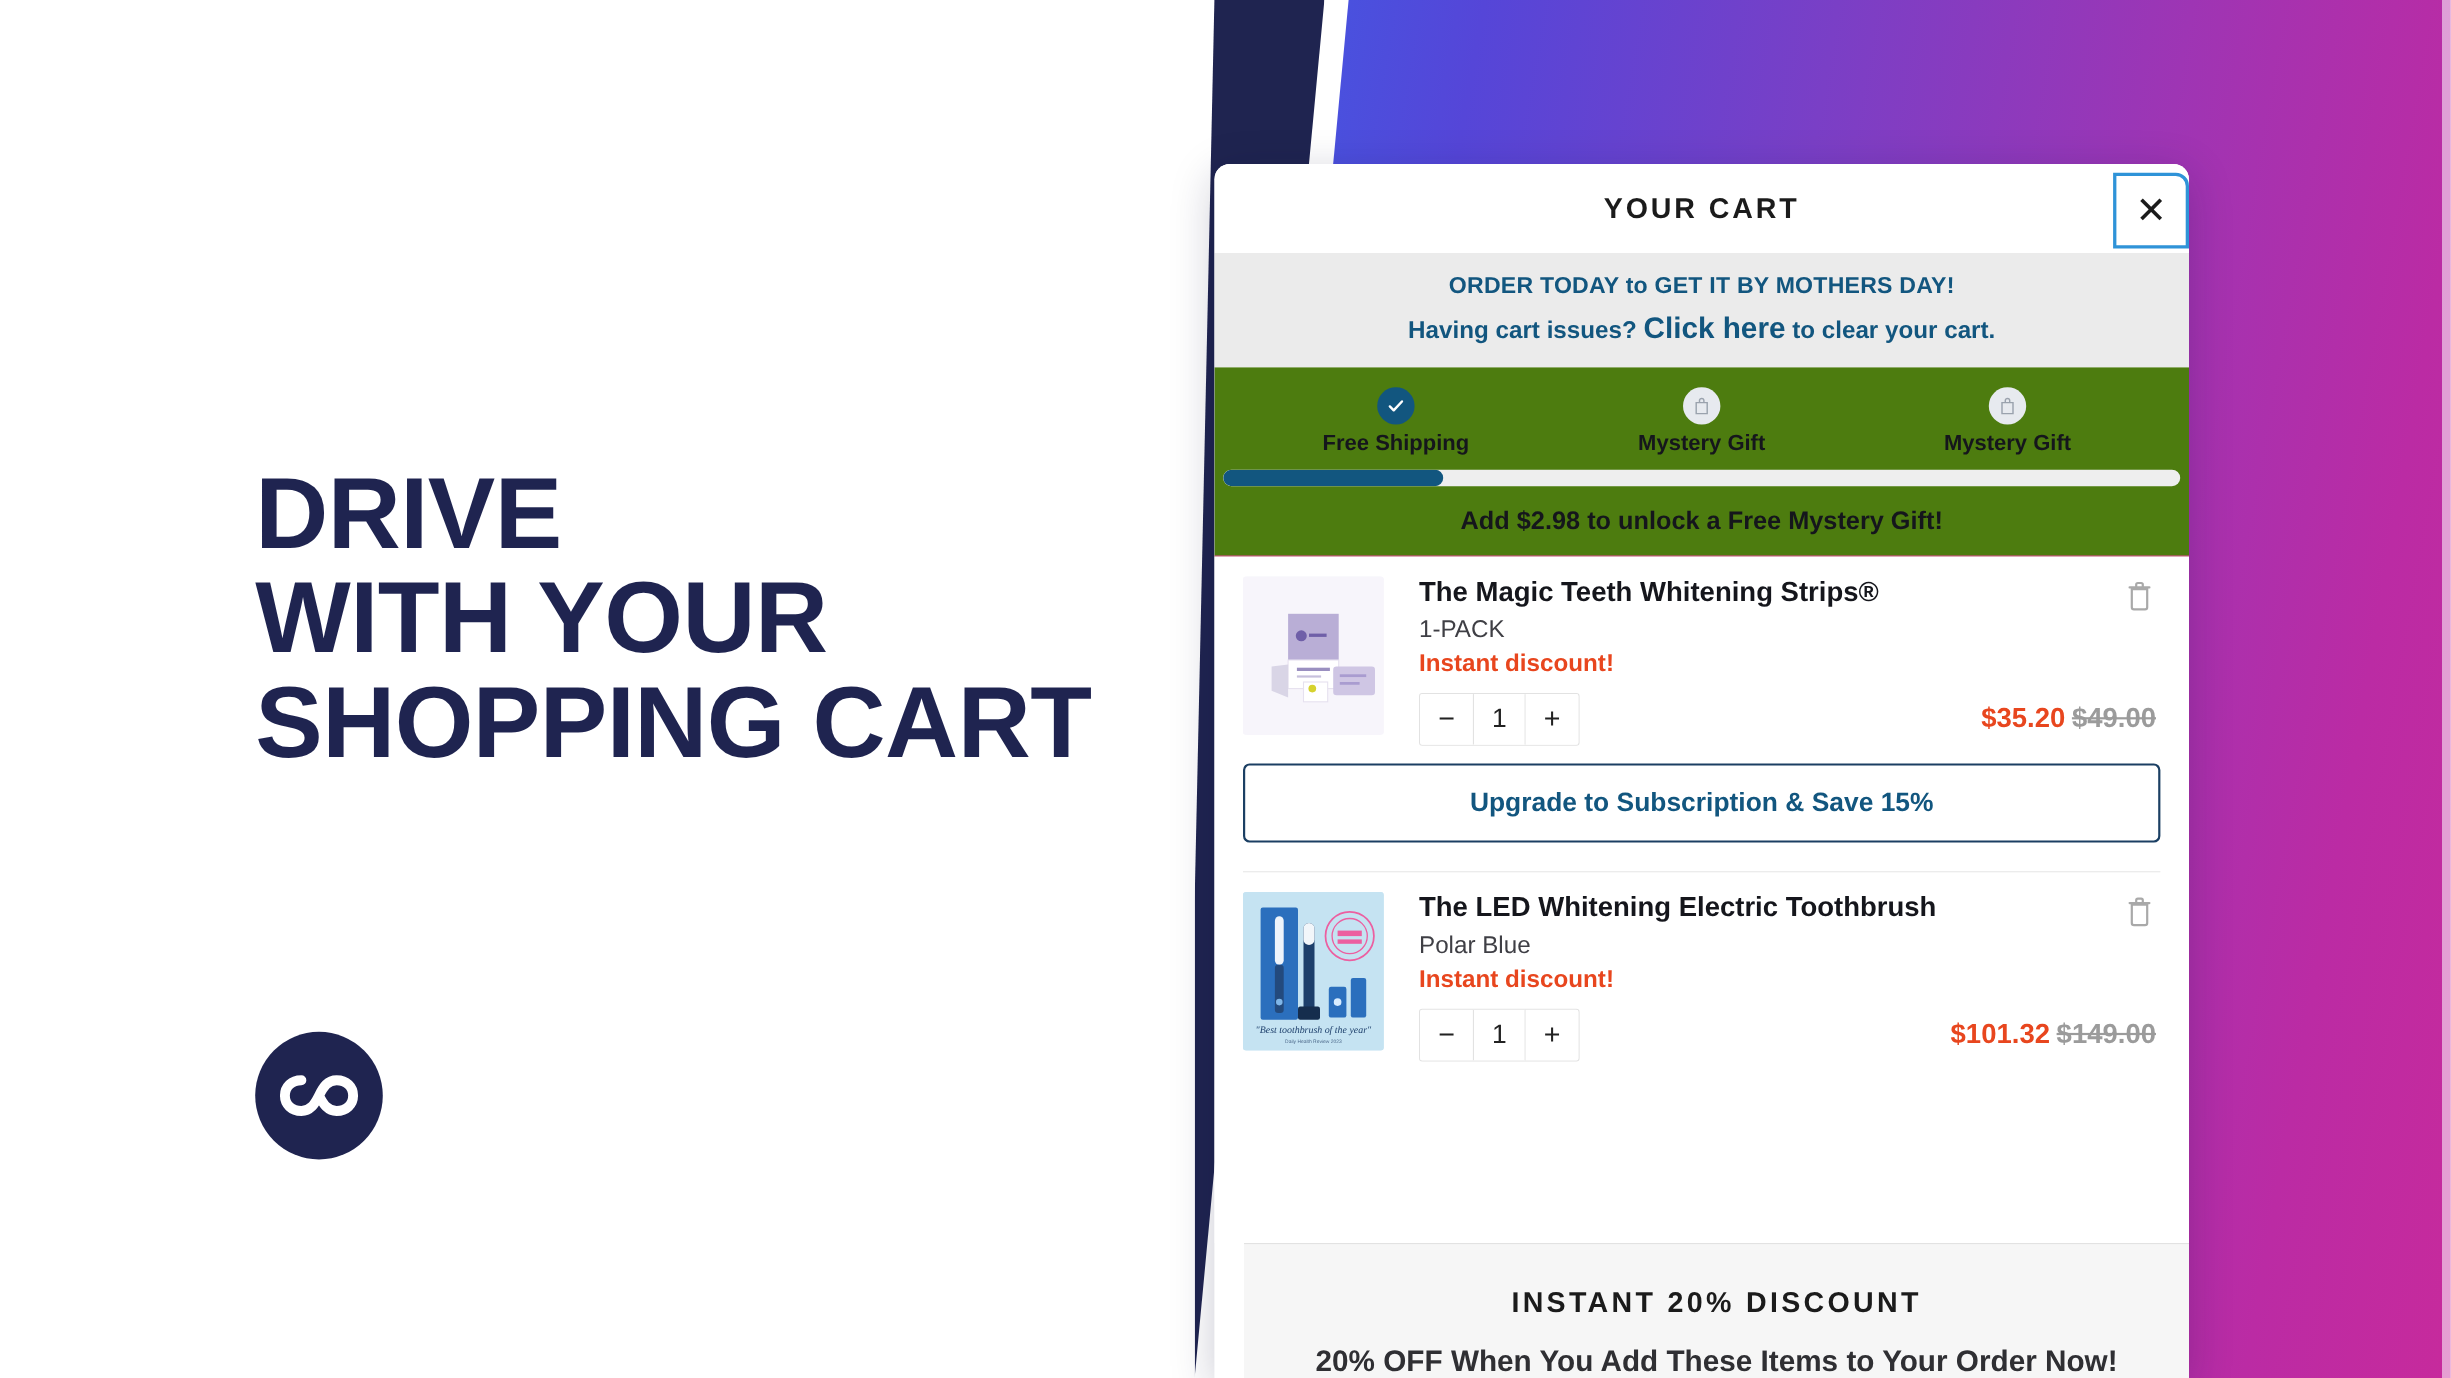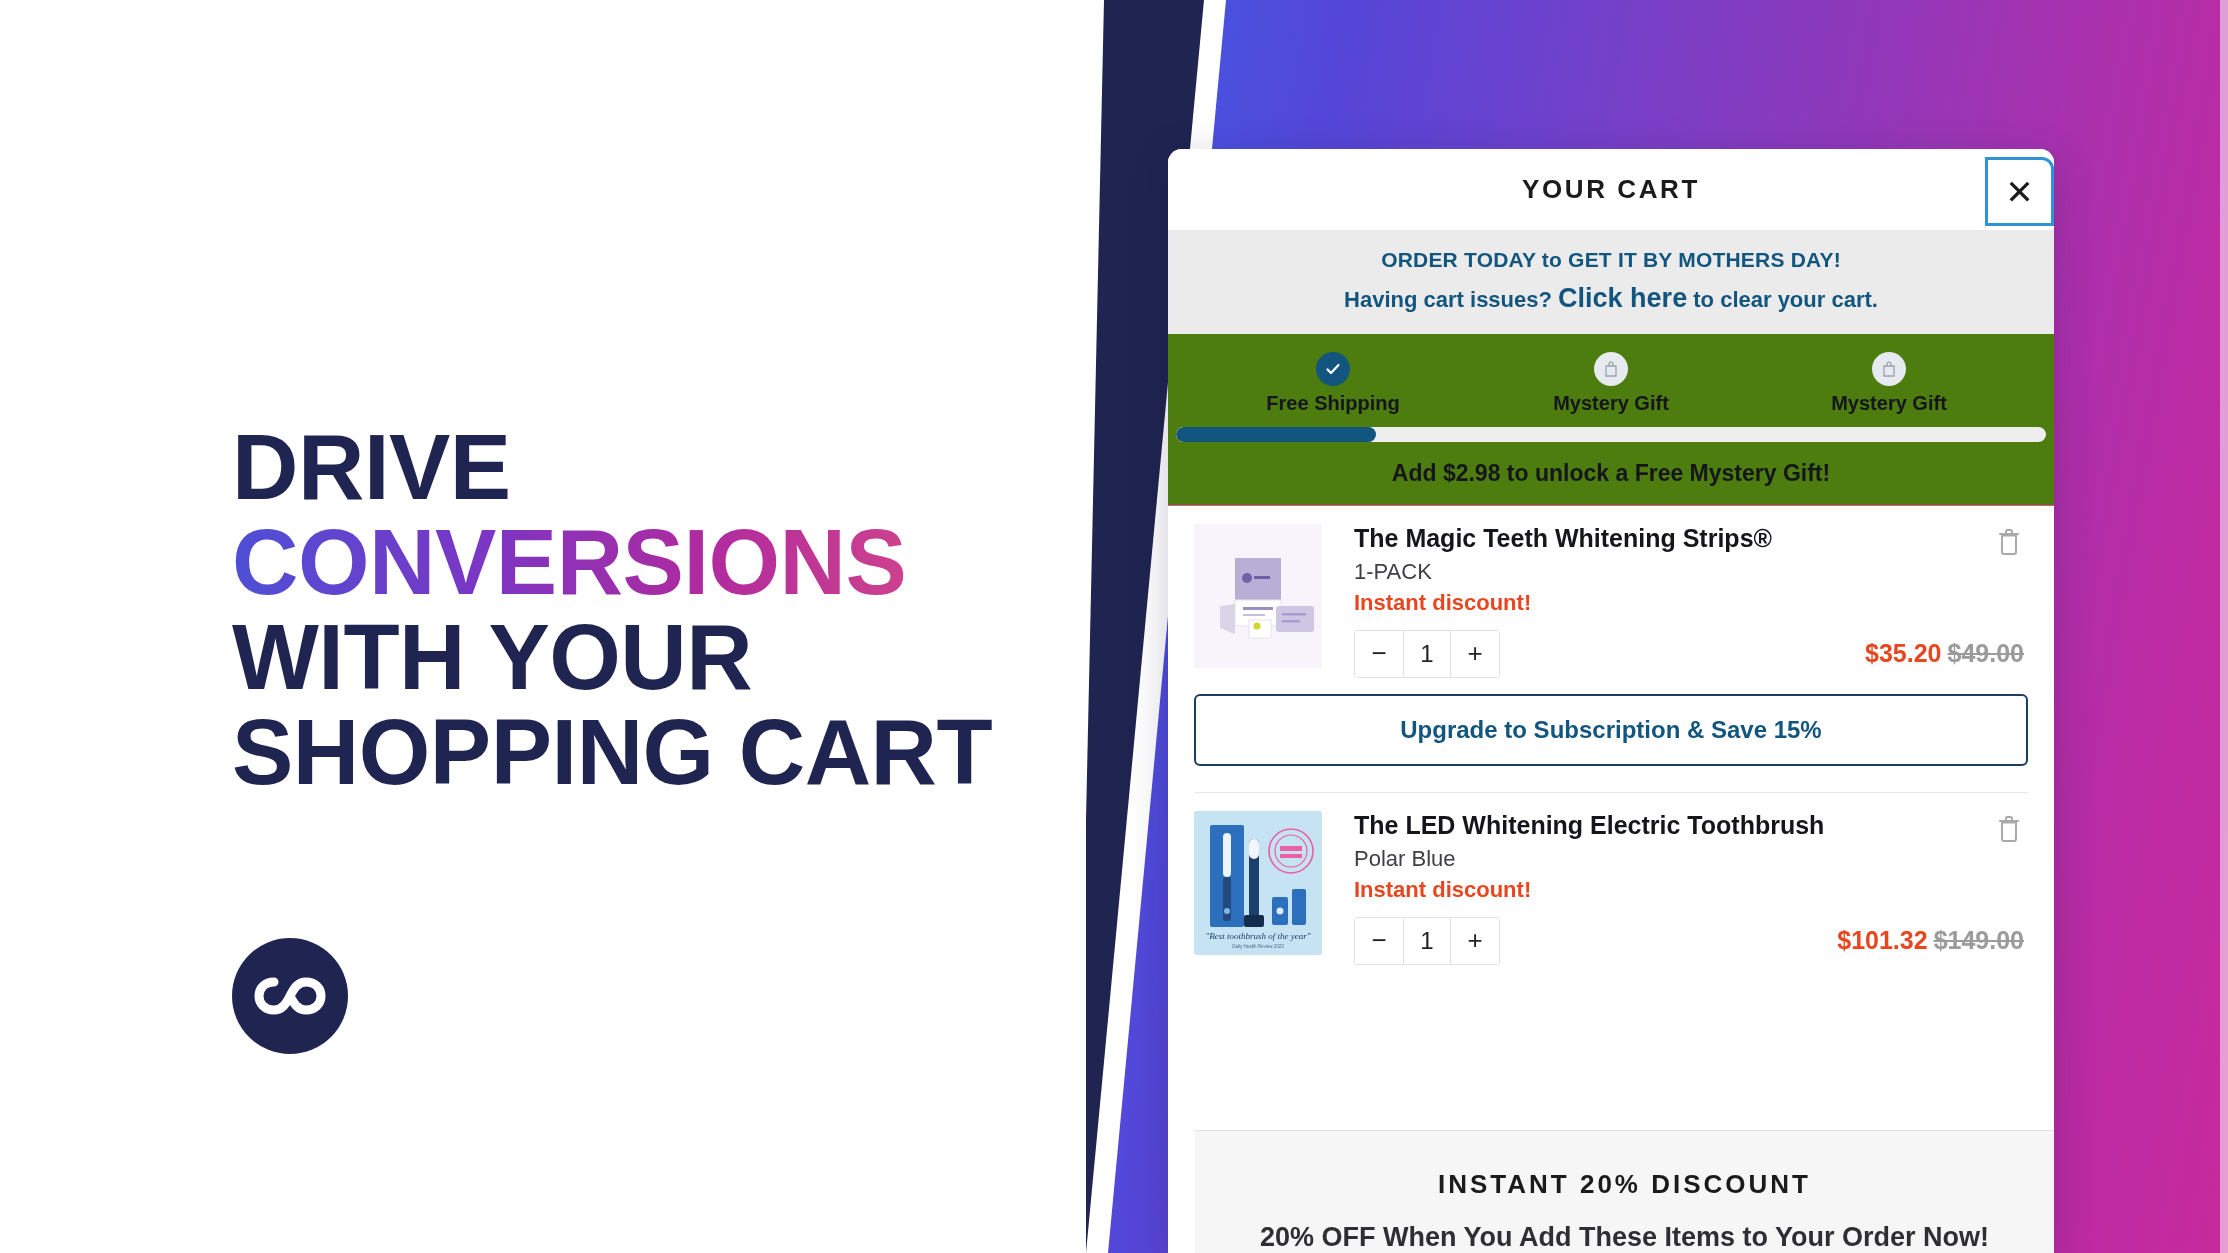--- a/index.html
+++ b/index.html
@@ -52,21 +52,21 @@
   .logo{
     position:absolute; left:232px; top:938px;
     width:116px; height:116px; border-radius:50%;
     background:#1f2450;
     display:flex; align-items:center; justify-content:center;
   }
   .logo svg{ display:block; }
 
   
   .cart-card{
-    position:absolute; left:1168px; top:149px;
+    position:absolute; left:1104px; top:149px;
     width:886px; height:1104px;
     background:#ffffff;
     border-radius:14px 14px 0 0;
     box-shadow:0 10px 40px rgba(20,20,60,.22);
     z-index:5; overflow:hidden;
     display:flex; flex-direction:column;
   }
 
   
   .cart-header{
@@ -194,21 +194,20 @@
 </head>
 <body>
 
 <div class="gradient-panel"></div>
 <div class="navy-wedge"></div>
 <div class="gradient-edge-right"></div>
 
 <div class="left-pane">
   <div class="headline">
     <span class="l">DRIVE</span>
-    <span class="l grad">CONVERSIONS</span>
     <span class="l">WITH YOUR</span>
     <span class="l">SHOPPING CART</span>
   </div>
 
   <div class="logo">
     <svg width="72" height="40" viewBox="0 0 72 40">
       <path d="M20 6 C11 6 5 12 5 20 C5 28 11 34 20 34 C28 34 32 28 36 20 C40 12 44 6 52 6 C61 6 67 12 67 20 C67 28 61 34 52 34 C44 34 40 28 36 20" fill="none" stroke="#ffffff" stroke-width="9" stroke-linecap="round"></path>
     </svg>
   </div>
 </div>

